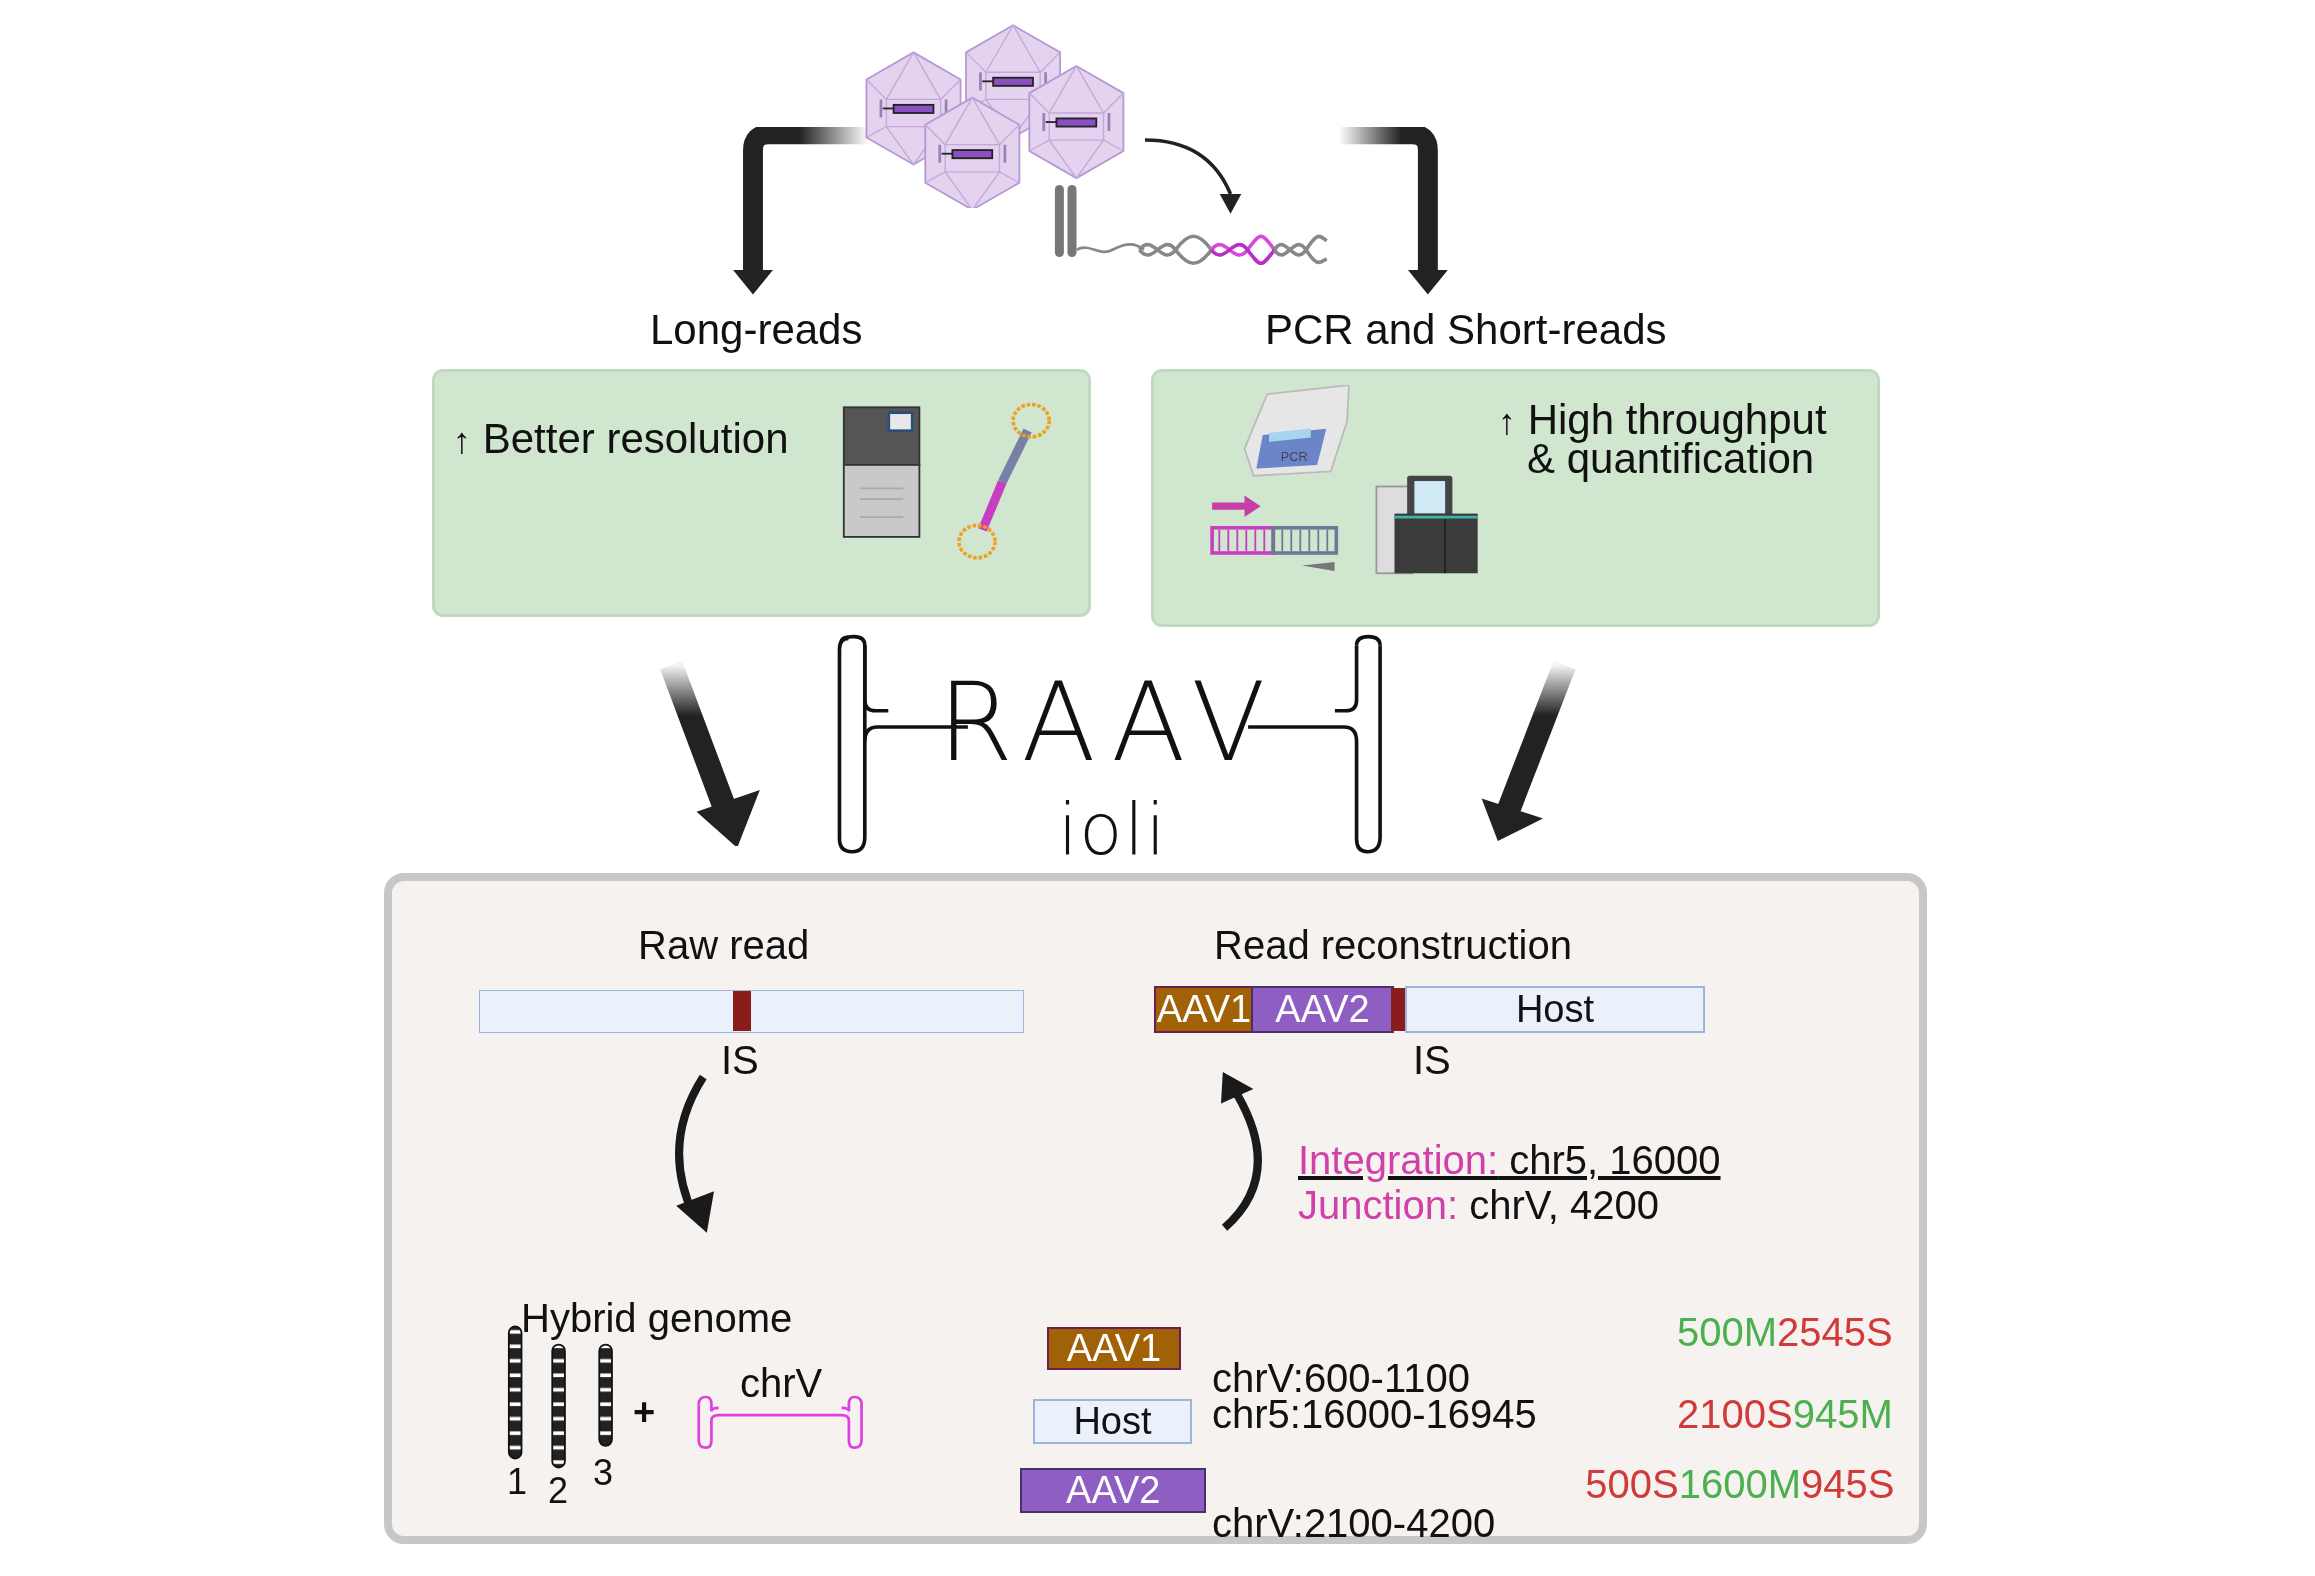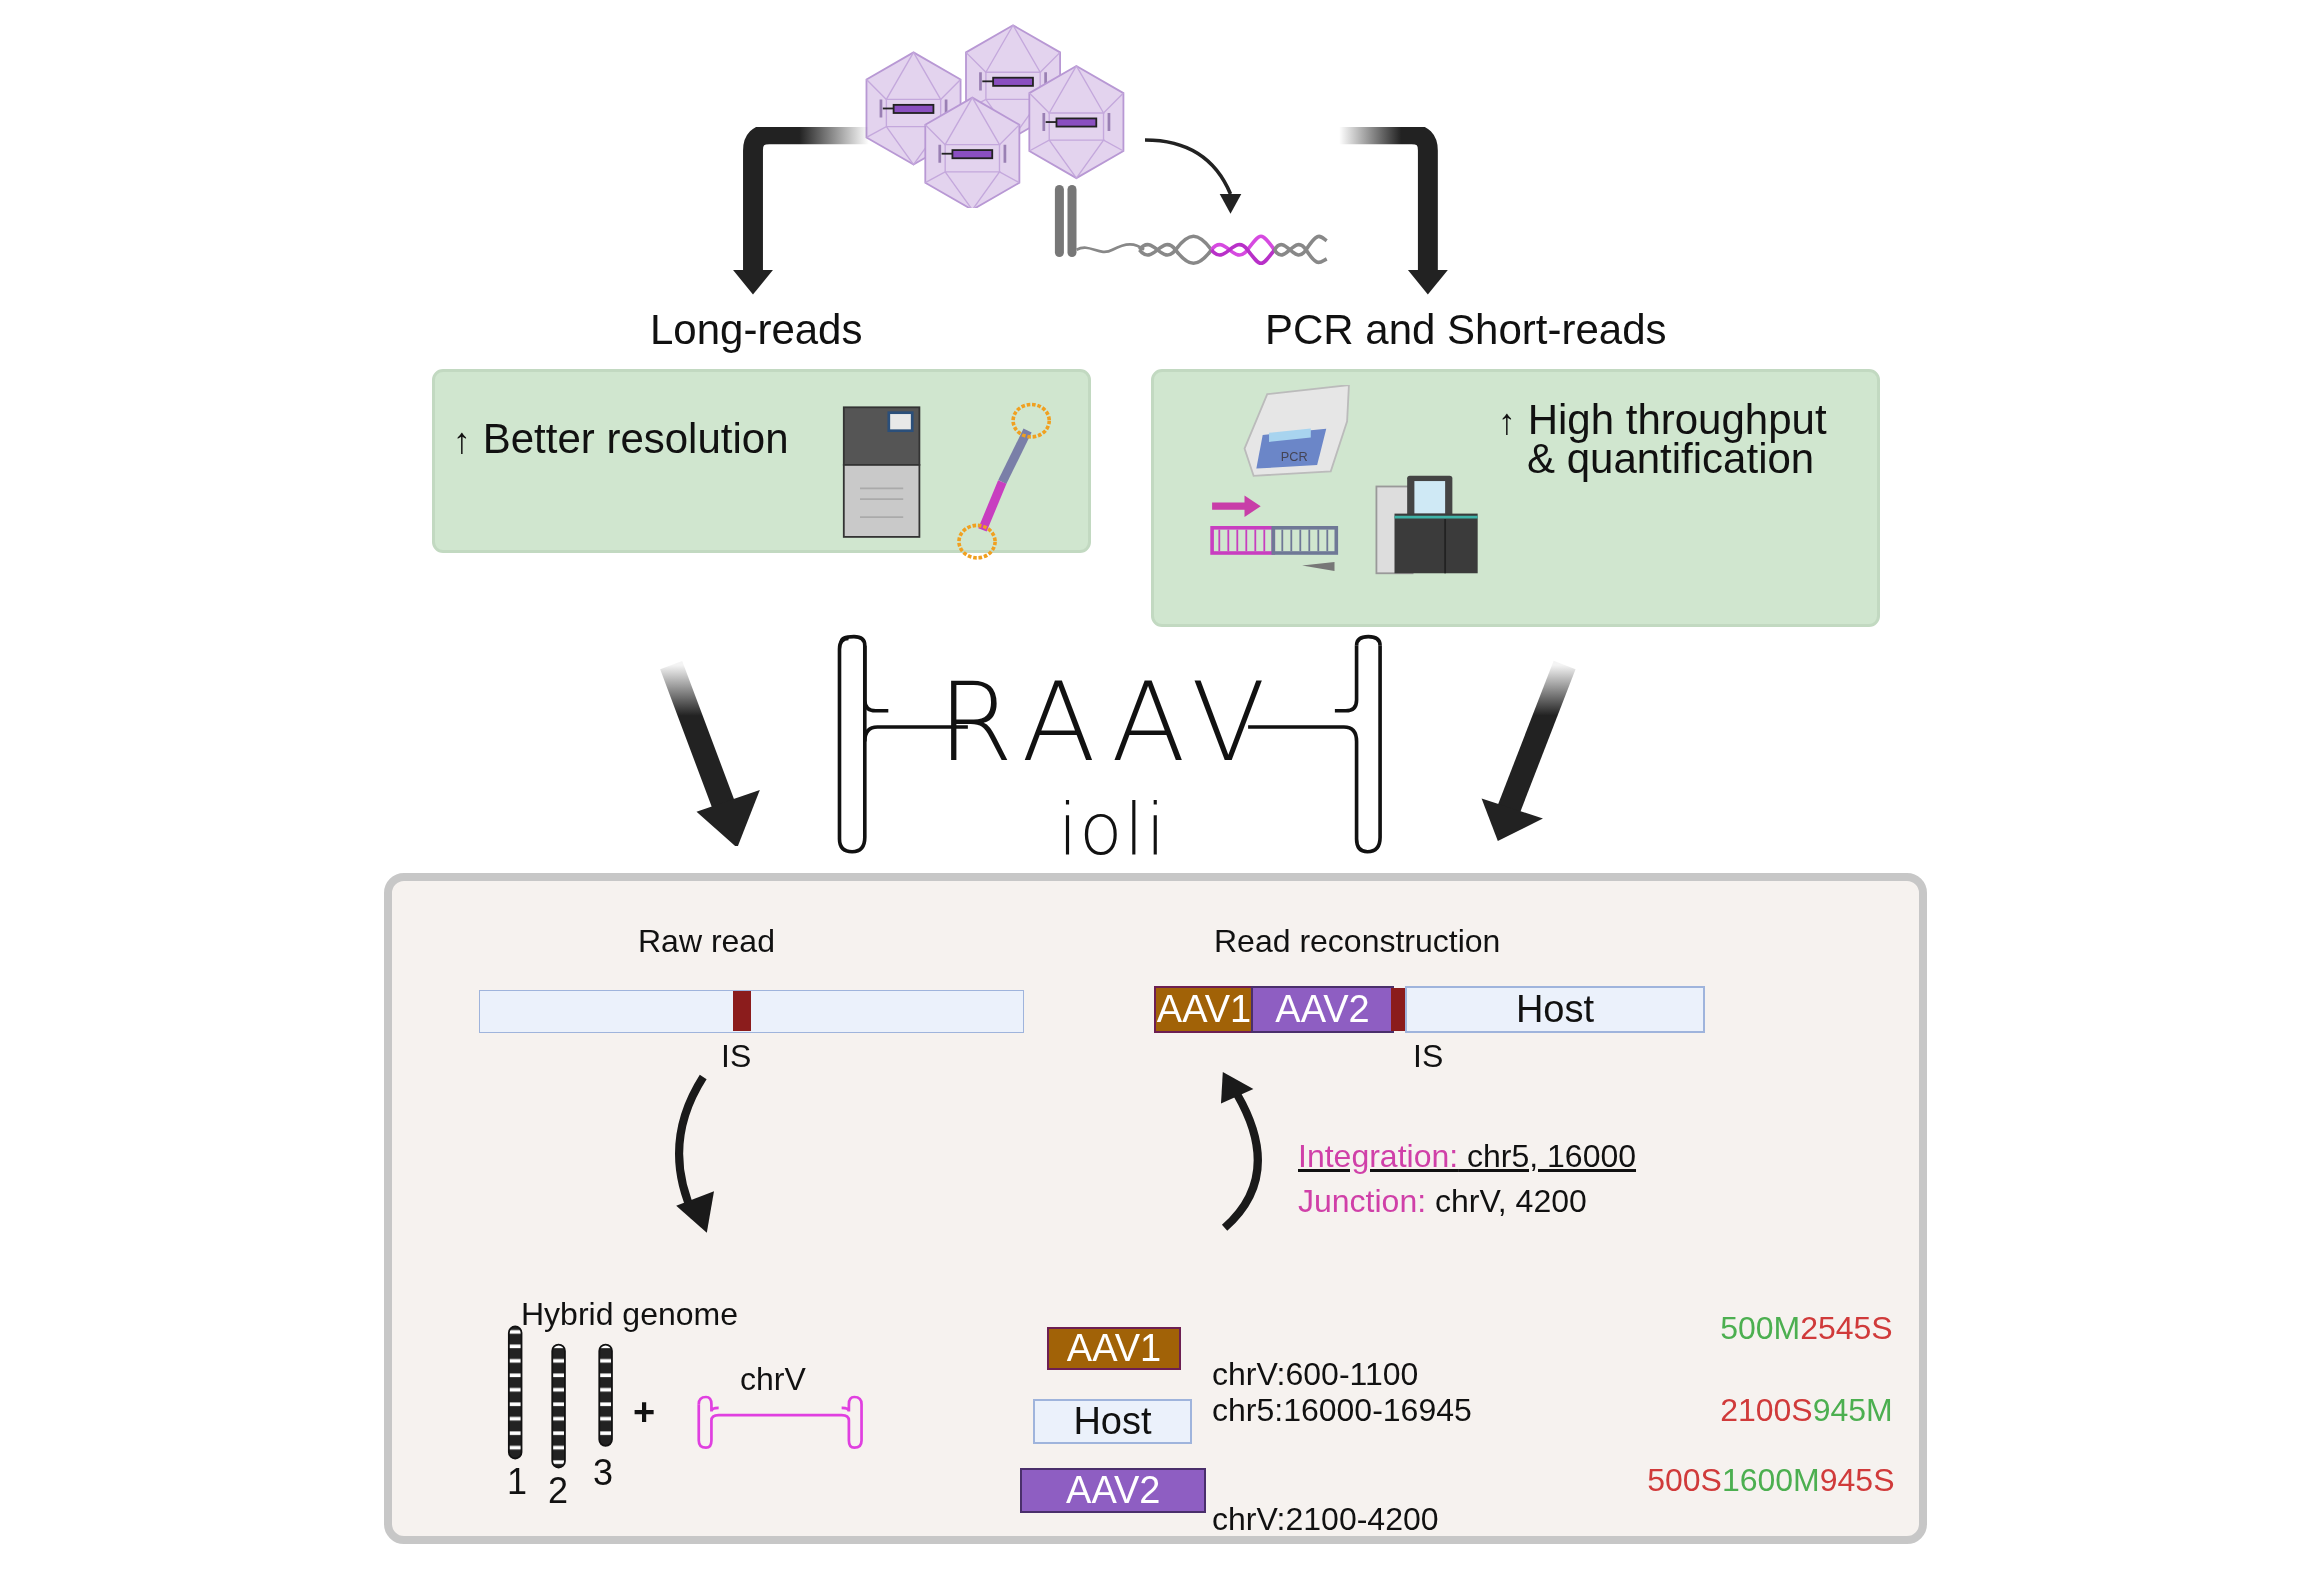--- a/index.html
+++ b/index.html
@@ -1,20 +1,20 @@
 <!DOCTYPE html>
 <html style="font-size:14.5px"><head>
 <meta charset="utf-8">
 <style>
   html, body { margin: 0; padding: 0; background: #ffffff; }
   body { width: 2316px; height: 1577px; position: relative; overflow: hidden;
          font-family: "Liberation Sans", sans-serif; color: #111; }
   .abs { position: absolute; }
   .txt { font-family: "Liberation Sans", sans-serif; white-space: nowrap; }
-  .t42 { font-size: 32px; }
+  .t42 { font-size: 40px; }
   .t46 { font-size: 42px; }
   .green-box { background: #d0e6cf; border: 3.6px solid #c2d9c1; border-radius: 11px; box-sizing: border-box; }
   .bottom-frame { background: #f6f2ef; border: 8.1px solid #c7c7c7; border-radius: 20px; box-sizing: border-box; }
   .seg { position: absolute; box-sizing: border-box; display: flex; align-items: center; justify-content: center;
          font-size: 38px; font-family: "Liberation Sans", sans-serif; }
   .aav1 { background: #a16207; color: #fff; border: 2.7px solid #6d1f52; }
   .aav2 { background: #8e5ec2; color: #fff; border: 2.7px solid #4a2f6b; }
   .host { background: #ebf1fb; color: #111; border: 2.7px solid #9fb4dc; }
   .is-mark { background: #8b1c1c; }
   .pink { color: #d040a8; }
@@ -79,21 +79,21 @@
       <stop offset="0" stop-color="#222" stop-opacity="0"></stop>
       <stop offset="0.7" stop-color="#222" stop-opacity="1"></stop>
     </linearGradient>
   </defs>
   <path d="M0,8 L80,8 Q98,8 98,26 L98,160" fill="url(#gR)" fill-opacity="0" stroke="url(#gR)" stroke-width="22"></path>
   <polygon points="76,158 120,158 98,185" fill="#222"></polygon>
 </svg>
 
 <div class="abs txt t46" style="left:650px; top:306px;">Long-reads</div>
 
-<div class="abs green-box" style="left:432px; top:369px; width:659px; height:184px;">
+<div class="abs green-box" style="left:432px; top:369px; width:659px; height:248px;">
   <div class="abs txt t46" style="left:18px; top:43px;">
     <span style="font-size:36px;">↑</span>
     <span>Better resolution</span>
   </div>
 
   <svg class="abs" style="left:407px; top:33px;" width="81" height="136" viewBox="0 0 90 150">
     <rect x="2" y="2" width="84" height="64" fill="#555" stroke="#333" stroke-width="2"></rect>
     <rect x="52" y="8" width="26" height="20" fill="#e8e8e8" stroke="#2b4f7a" stroke-width="3"></rect>
     <rect x="2" y="66" width="84" height="80" fill="#c9c9c9" stroke="#333" stroke-width="2"></rect>
     <line x1="20" y1="92" x2="68" y2="92" stroke="#aaa" stroke-width="2"></line>

